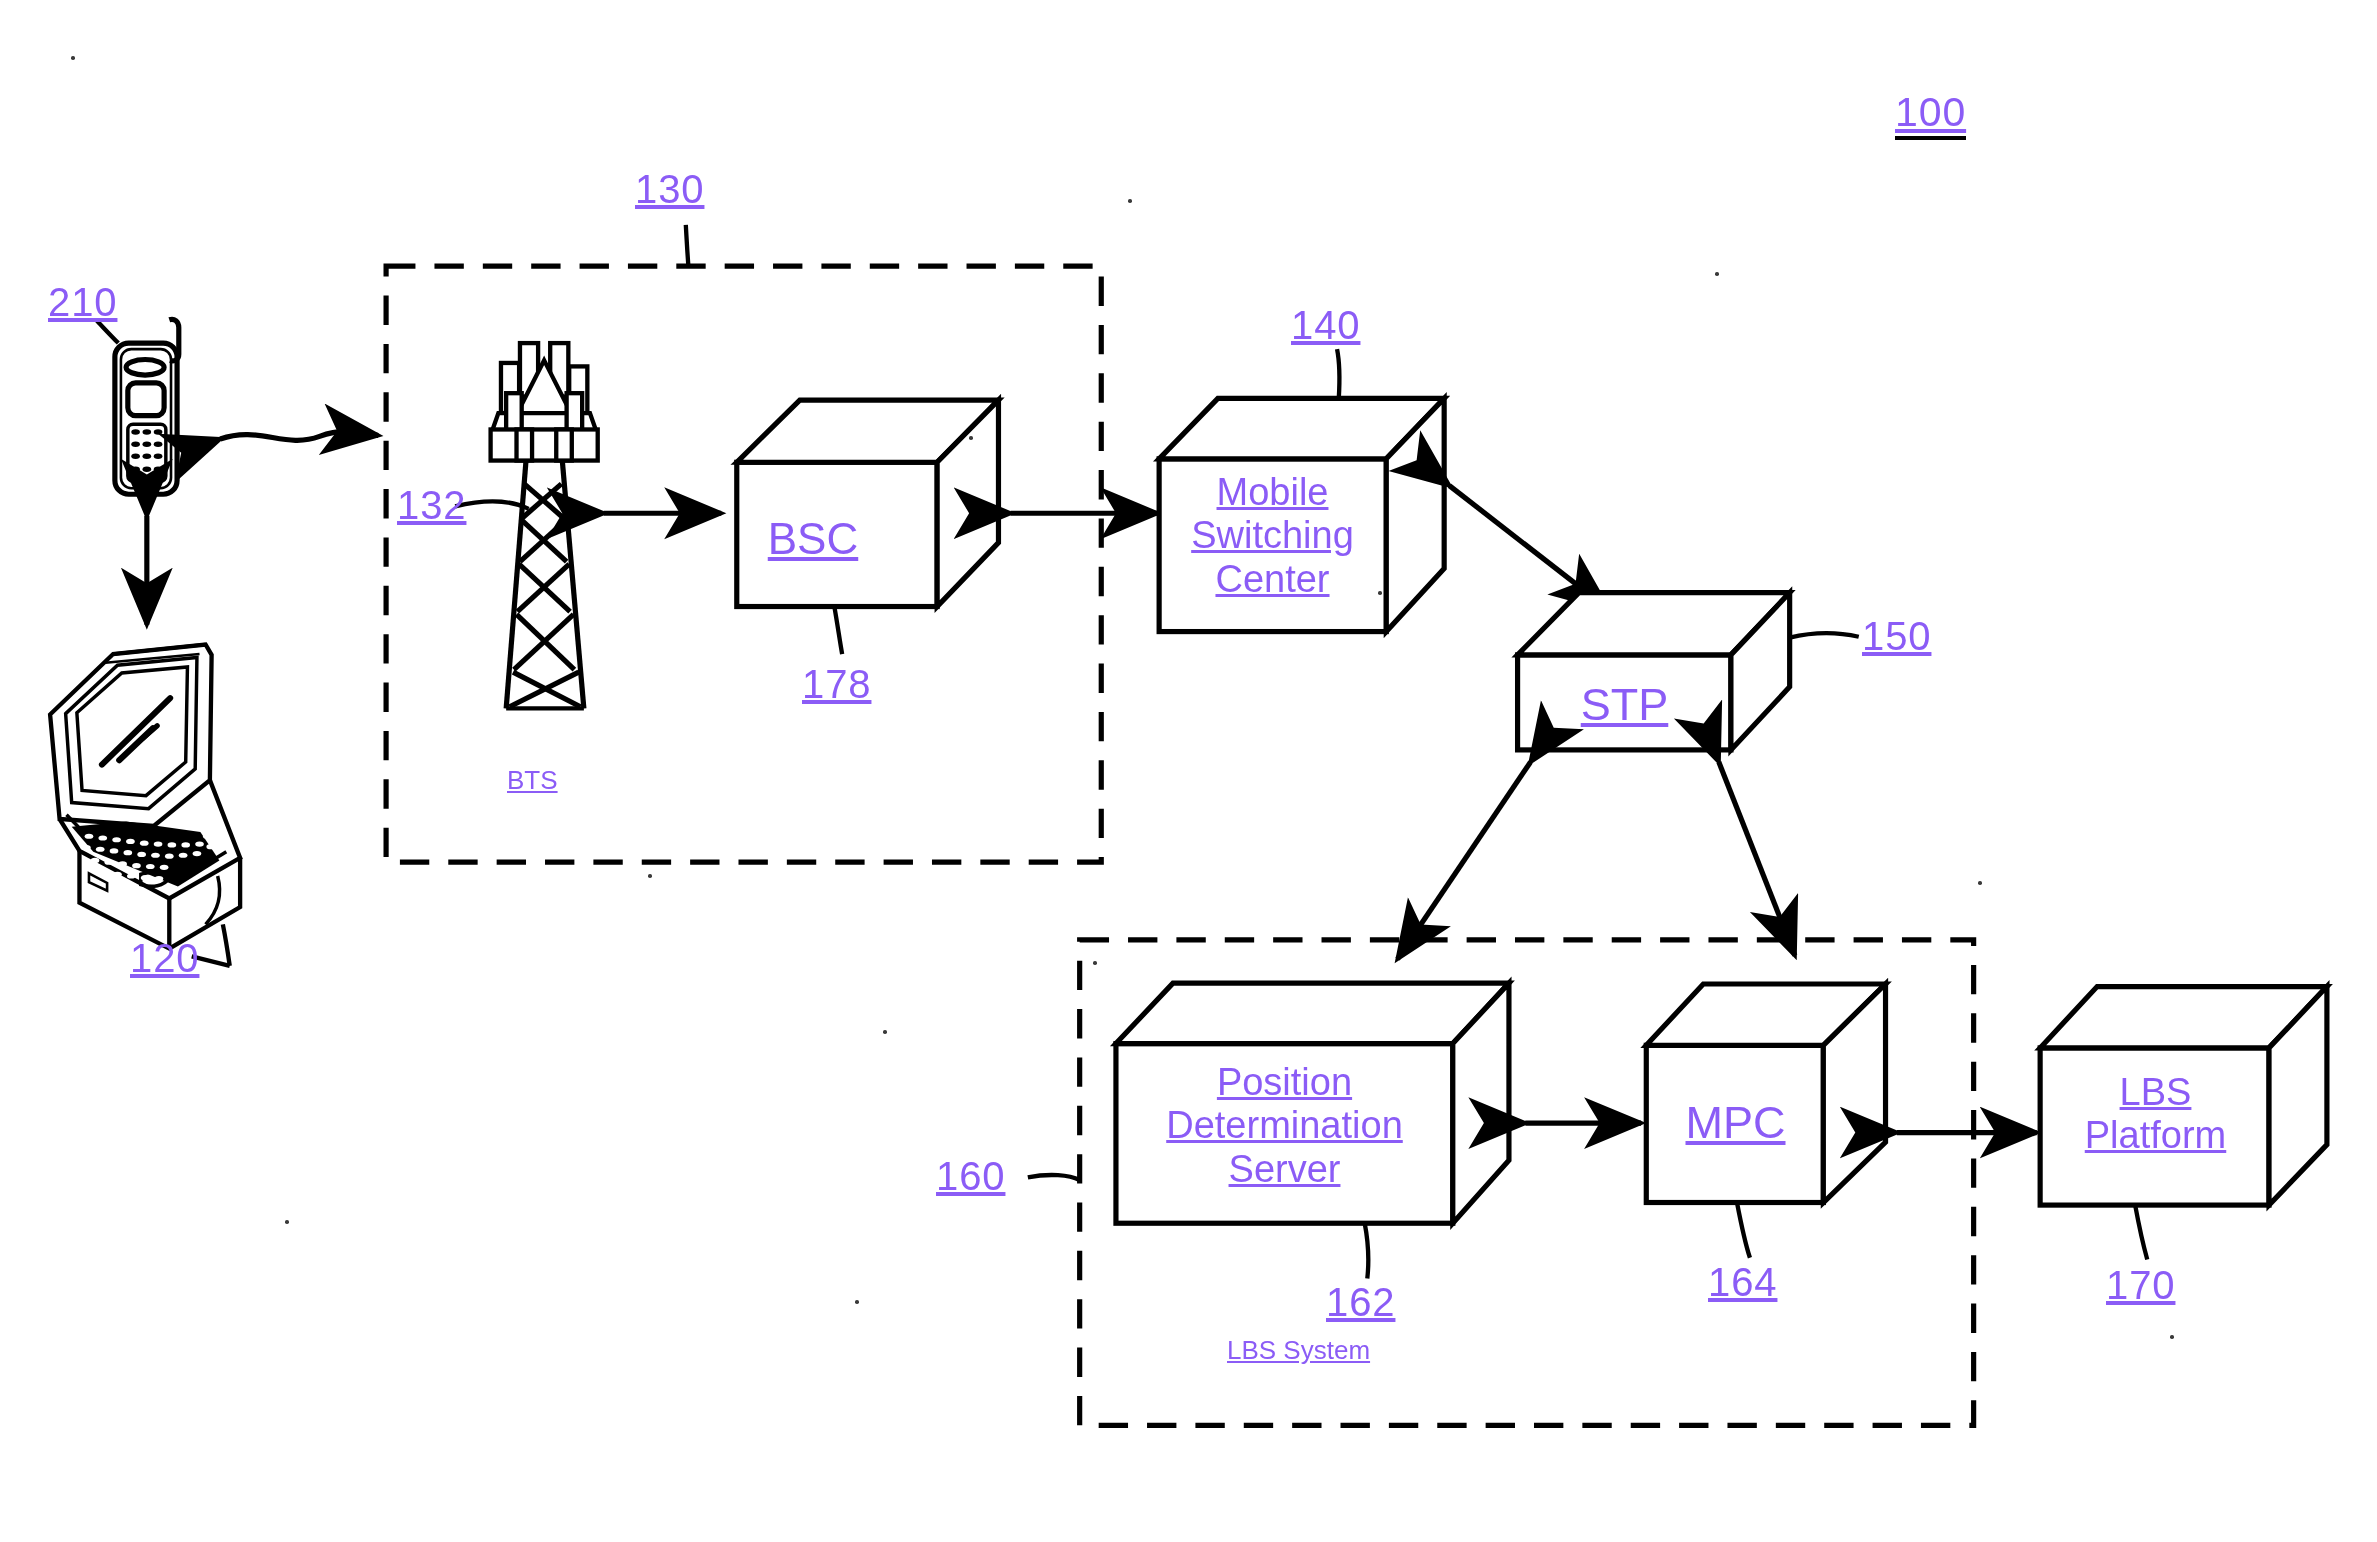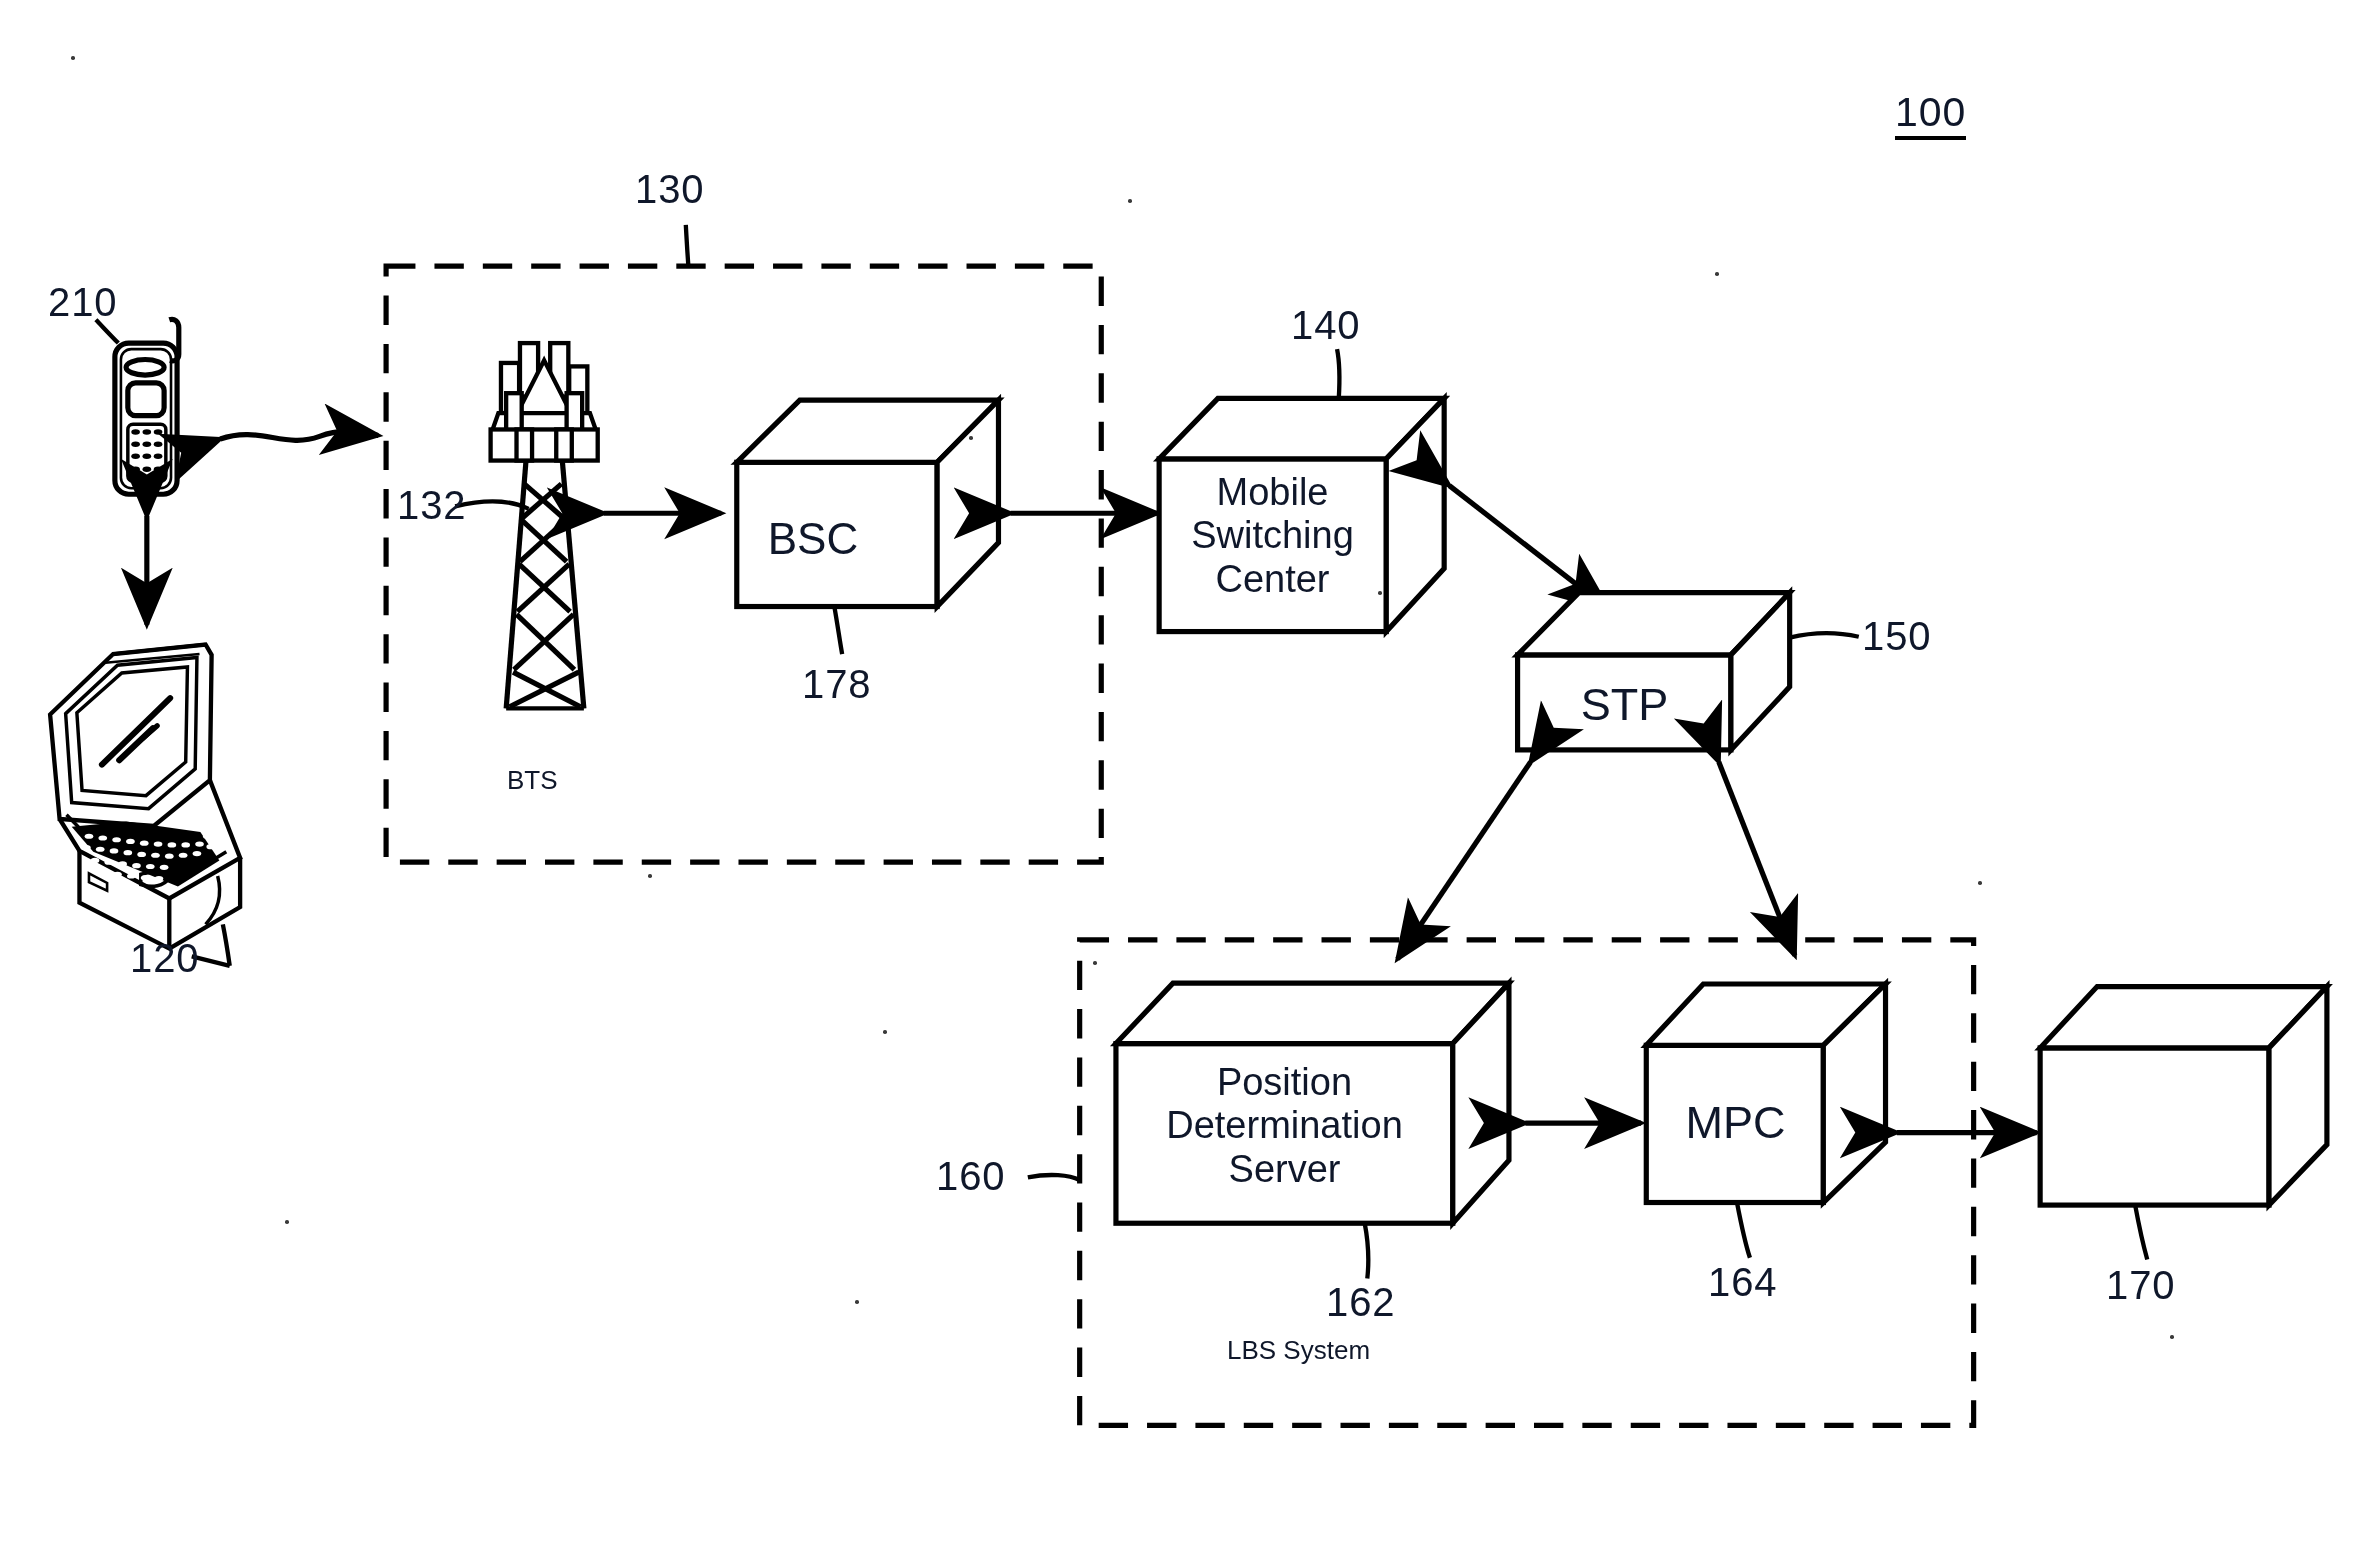--- a/index.html
+++ b/index.html
@@ -19,23 +19,24 @@
   #figure-svg {
     position: absolute;
     left: 0;
     top: 0;
     width: 2377px;
     height: 1543px;
   }
   .lbl {
     position: absolute;
     font-family: "Liberation Sans", sans-serif;
-    color: #0f172a;
+    color: #8b5cf6;
     white-space: nowrap;
     line-height: 1.05;
+    text-decoration: underline;
   }
   .ref-num {
     font-size: 40px;
     letter-spacing: 0.9px;
   }
   .ref-num-100 {
     font-size: 41px;
     letter-spacing: 0.9px;
     border-bottom: 4.3px solid #000;
     padding-bottom: 1.7px;
@@ -346,20 +347,24 @@
   <div class="lbl box-text" style="left:1518px; top:679px; width:213px; font-size:45px;">STP</div>
 
   <div class="lbl box-text" style="left:1116px; top:1061px; width:337px;text-align:center;">
     <div>Position</div>
     <div>Determination</div>
     <div>Server</div>
   </div>
 
   <div class="lbl box-text" style="left:1647px; top:1097px; width:177px; font-size:45px;">MPC</div>
 
+  <div class="lbl box-text" style="left:2041px; top:1071px; width:229px;">
+    <div>LBS</div>
+    <div>Platform</div>
+  </div>
 
   <div class="lbl plain-text" style="left:507px; top:767px;">BTS</div>
 
   <div class="lbl plain-text" style="left:1227px; top:1337px;">LBS System</div>
 
   <div class="speck" style="left:71px;top:56px;"></div>
   <div class="speck" style="left:1128px;top:199px;"></div>
   <div class="speck" style="left:1715px;top:272px;"></div>
   <div class="speck" style="left:969px;top:436px;"></div>
   <div class="speck" style="left:1378px;top:591px;"></div>

